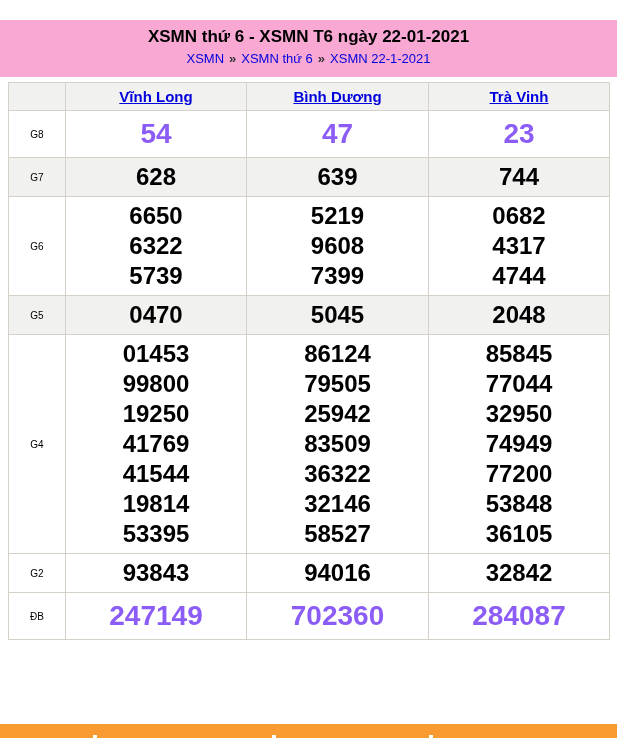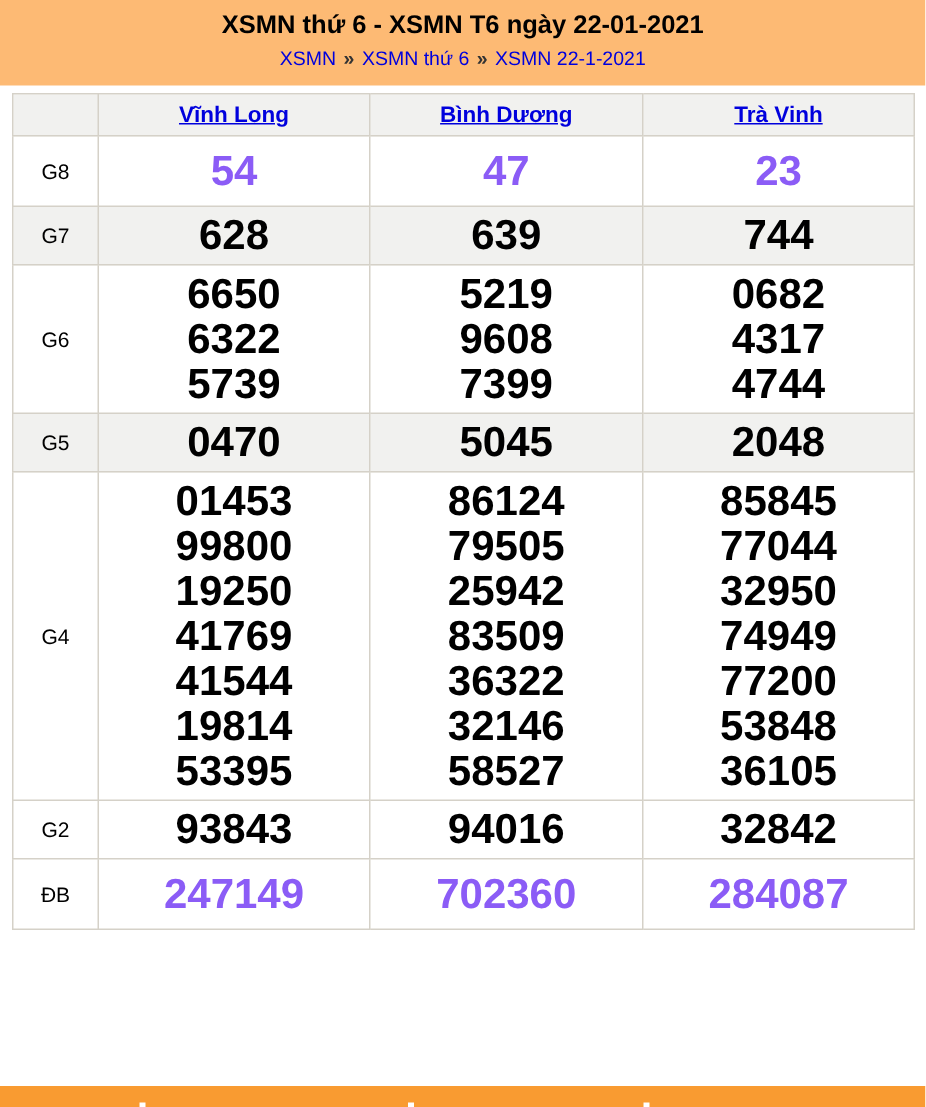--- a/index.html
+++ b/index.html
@@ -3,24 +3,25 @@
 <meta charset="utf-8">
 <style>
   * { margin:0; padding:0; box-sizing:border-box; }
   html,body { background:#ffffff; }
   body {
     width:617px; height:738px;
     font-family:"Liberation Sans", sans-serif;
     position:relative; overflow:hidden;
   }
   .banner {
-    background:#fdba74;
+    background:#f9a8d4;
     height:57px;
     text-align:center;
     padding-top:7px;
+    margin-top:20px;
   }
   .page-title {
     font-size:17px;
     font-weight:bold;
     color:#000;
     margin-bottom:4px;
   }
   .breadcrumb {
     font-size:13px;
     color:#222;
@@ -55,26 +56,26 @@
     font-size:15px;
     padding:5px 0;
   }
   thead th a {
     color:#0000DD;
     font-weight:bold;
     text-decoration:underline;
     cursor:pointer;
   }
   td.prize-label {
-    font-size:14px;
+    font-size:10px;
     font-weight:normal;
     color:#000;
   }
   .num {
-    font-size:28px;
+    font-size:24px;
     font-weight:bold;
     color:#000;
     line-height:30px;
   }
   tr.special .num {
     font-size:28px;
     color:#8b5cf6;
     line-height:38px;
   }
   .footer-bar {

